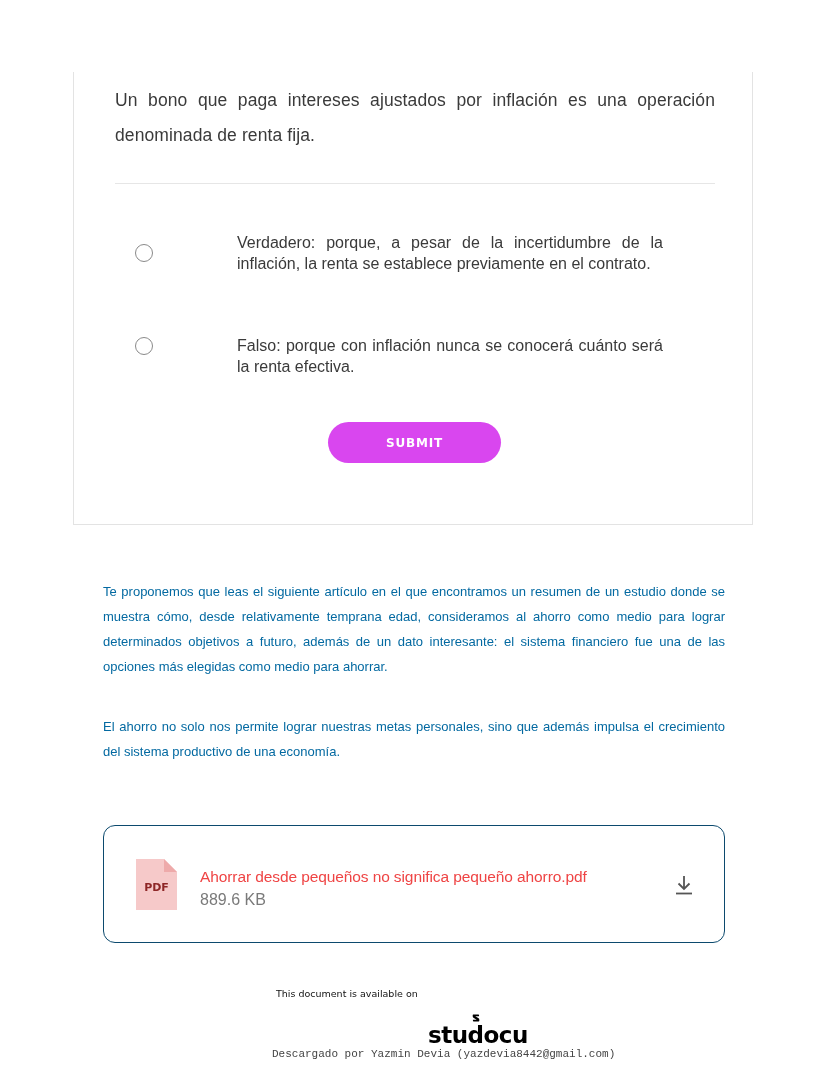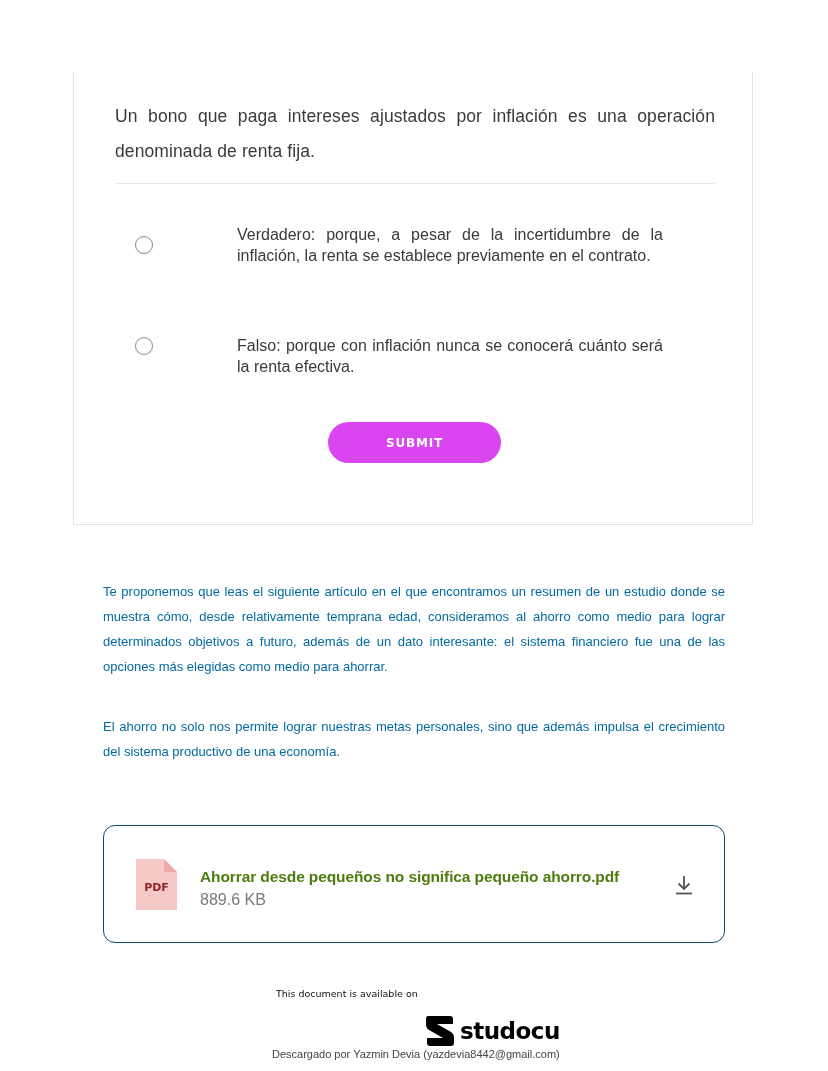--- a/index.html
+++ b/index.html
@@ -1,45 +1,45 @@
 <!DOCTYPE html>
 <html><head>
 <meta charset="utf-8">
 <style>
   html, body { margin: 0; padding: 0; background: #ffffff; }
   body { width: 828px; height: 1071px; position: relative; overflow: hidden; font-family: "Liberation Sans", sans-serif; color: #333; }
   .card { position: absolute; left: 73px; top: 72px; width: 680px; height: 453px; border: 1px solid #e3e3e3; border-top: none; box-sizing: border-box; background: #fff; }
-  .question { position: absolute; left: 41px; top: 27px; width: 600px; font-size: 17.5px; line-height: 35px; color: #3a3a3a; text-align: justify; letter-spacing: 0.1px; }
+  .question { position: absolute; left: 41px; top: 11px; width: 600px; font-size: 17.5px; line-height: 35px; color: #3a3a3a; text-align: justify; letter-spacing: 0.1px; }
   .divider { position: absolute; left: 41px; top: 111px; width: 600px; height: 1px; background: #e6e6e6; }
   .option { position: absolute; left: 41px; width: 600px; height: 50px; }
   .radio { position: absolute; left: 20px; width: 18px; height: 18px; border: 1px solid #8a8a8a; border-radius: 50%; box-sizing: border-box; background: #fff; cursor: pointer; }
   .opt-text { position: absolute; left: 122px; width: 426px; font-size: 16px; line-height: 20.5px; color: #3a3a3a; text-align: justify; text-align-last: left; }
   .submit { position: absolute; left: 254px; top: 350px; width: 173px; height: 41px; border-radius: 21px; background: #d946ef; color: #fff; border: none; font-family: "DejaVu Sans", sans-serif; font-weight: bold; font-size: 12px; letter-spacing: 0.8px; cursor: pointer; }
   .para { position: absolute; left: 103px; width: 622px; font-size: 13px; line-height: 25px; color: #0369a1; text-align: justify; }
   .p1 { top: 579px; }
   .p2 { top: 714px; text-align-last: left; }
   .p1 { text-align-last: left; }
   .file-card { position: absolute; left: 103px; top: 825px; width: 622px; height: 118px; border: 1px solid #0c4a6e; border-radius: 12px; box-sizing: border-box; background: #fff; }
   .pdf-icon { position: absolute; left: 32px; top: 33px; width: 41px; height: 51px; }
-  .file-name { position: absolute; left: 96px; top: 42px; font-size: 15.5px; font-weight: bold; color: #4d7c0f; letter-spacing: -0.1px; }
+  .file-name { position: absolute; left: 96px; top: 42px; font-size: 15.5px; font-weight: normal; color: #ef4444; letter-spacing: -0.1px; }
   .file-size { position: absolute; left: 96px; top: 65px; font-size: 16px; color: #7a7a7a; }
   .download { position: absolute; left: 568px; top: 47px; width: 24px; height: 24px; cursor: pointer; }
   .footer-avail { position: absolute; left: 276px; top: 988px; font-size: 9.5px; color: #111; font-family: "DejaVu Sans", sans-serif; }
-  .logo { position: absolute; left: 424px; top: 1014px; height: 34px; display: flex; align-items: center; }
+  .logo { position: absolute; left: 424px; top: 1014px; height: 34px; display: flex; align-items: center; flex-direction: column; }
   .logo-text { font-family: "DejaVu Sans", sans-serif; font-weight: bold; font-size: 23px; color: #000; margin-left: 4px; letter-spacing: -0.5px; }
-  .footer-dl { position: absolute; left: 272px; top: 1048px; font-size: 11px; color: #444; font-family: Liberation Sans, sans-serif; }
+  .footer-dl { position: absolute; left: 272px; top: 1048px; font-size: 11px; color: #444; font-family: Liberation Mono, monospace; }
 </style>
 </head>
 <body>
 
 <div class="card">
   <div class="question">Un bono que paga intereses ajustados por inflación es una operación denominada de renta fija.</div>
   <div class="divider"></div>
 
-  <div class="option" style="top:152px;">
+  <div class="option" style="top:160px;">
     <span class="radio" style="top:12px;"></span>
     <div class="opt-text" style="top:1px;">Verdadero: porque, a pesar de la incertidumbre de la inflación, la renta se establece previamente en el contrato.</div>
   </div>
 
   <div class="option" style="top:253px;">
     <span class="radio" style="top:12px;"></span>
     <div class="opt-text" style="top:11px;">Falso: porque con inflación nunca se conocerá cuánto será la renta efectiva.</div>
   </div>
 
   <button class="submit">SUBMIT</button>

